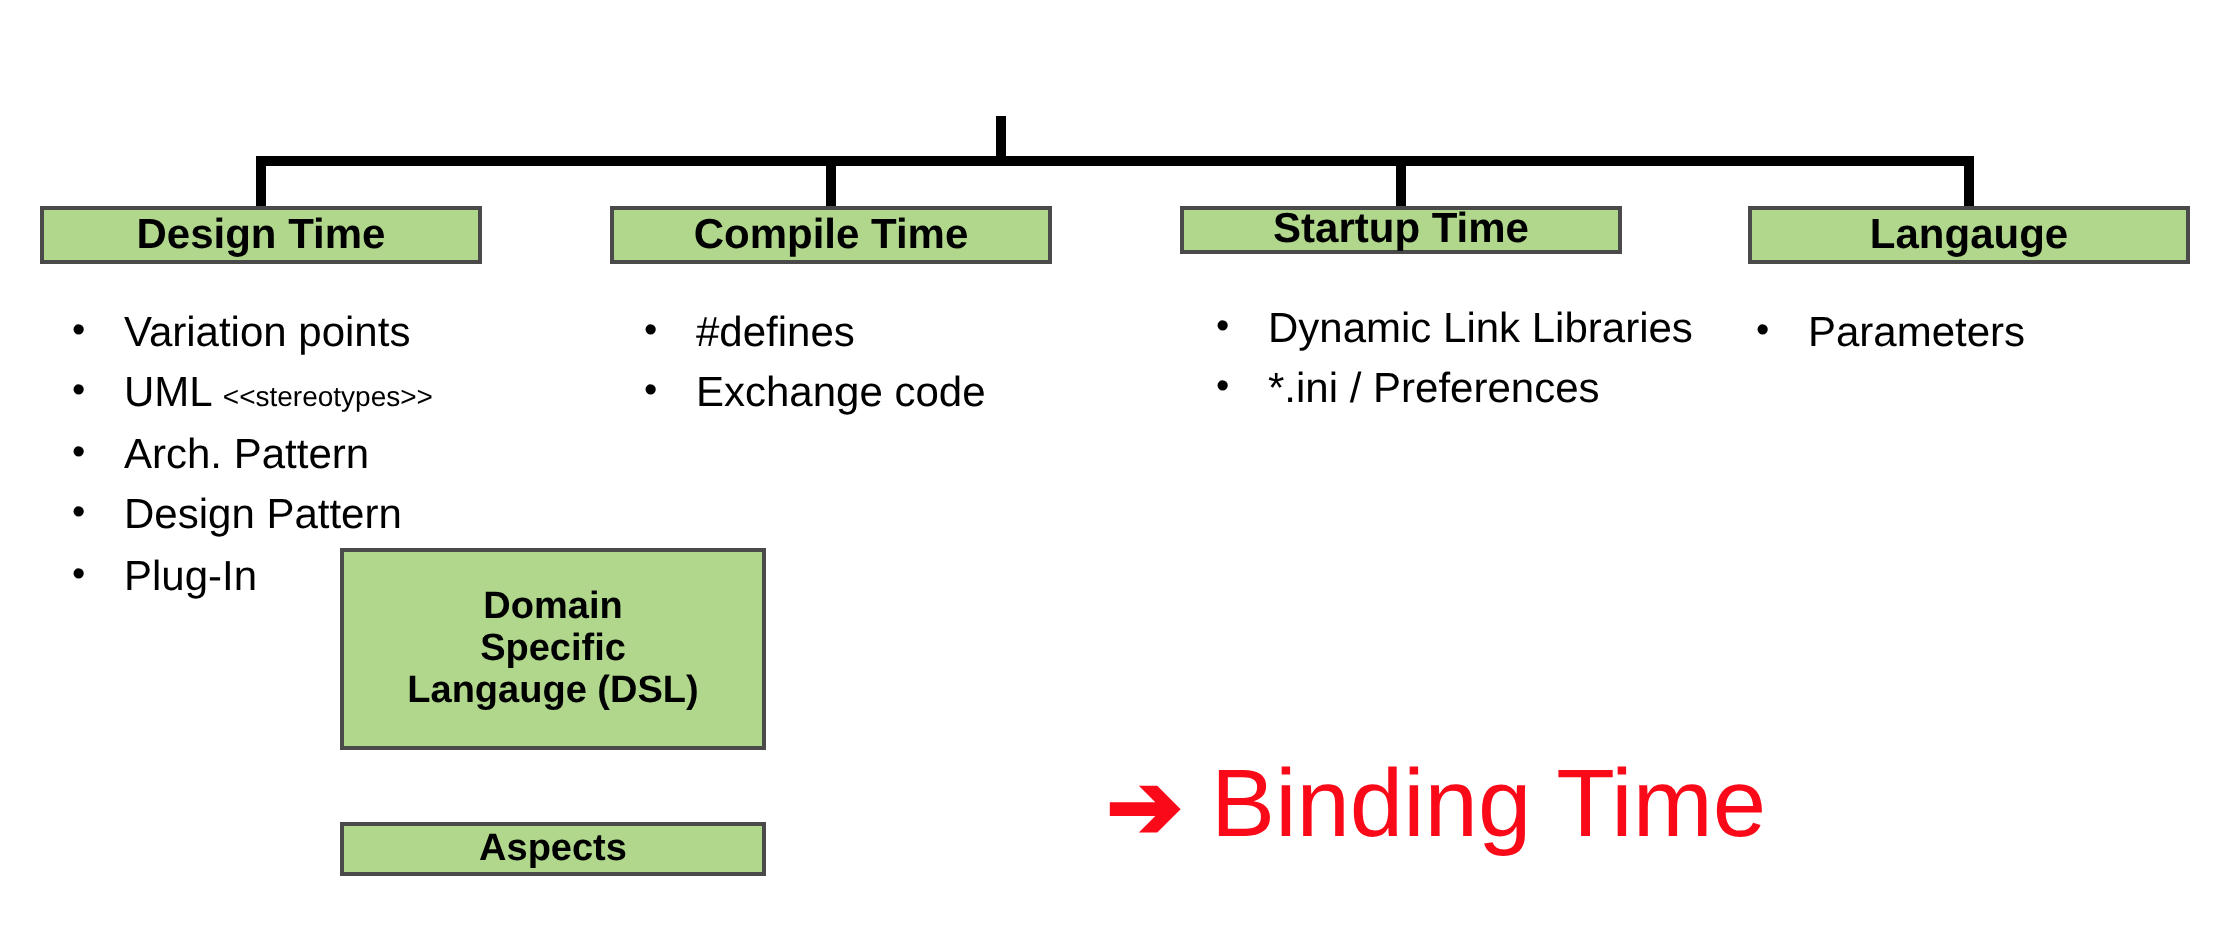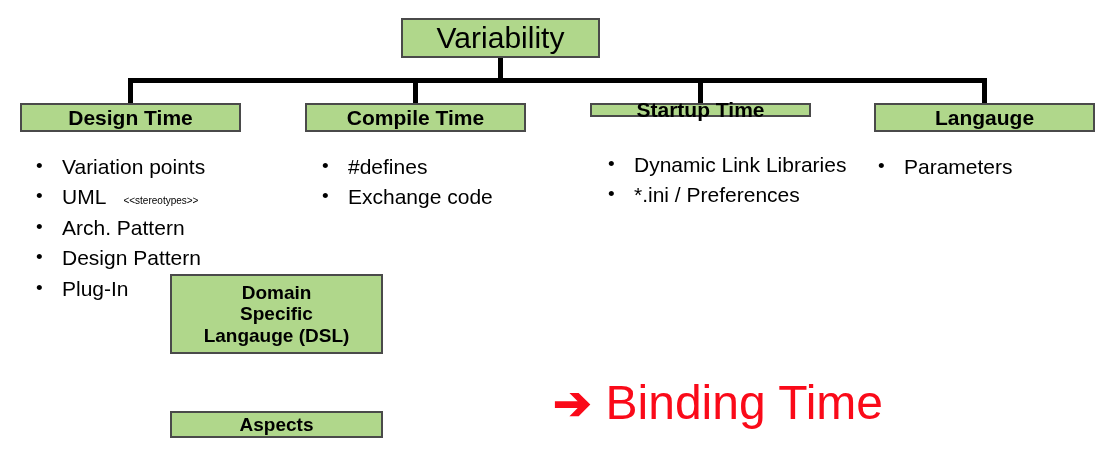--- a/index.html
+++ b/index.html
@@ -41,23 +41,23 @@
     font-weight: bold;
   }
   .gbox.extra {
     font-size: 19px;
     font-weight: bold;
   }
 
   #box-root   { left: 401px; top: 18px;  width: 199px; height: 40px; }
   #box-design { left: 20px;  top: 103px; width: 221px; height: 29px; }
   #box-compile{ left: 305px; top: 103px; width: 221px; height: 29px; }
-  #box-startup{ left: 590px; top: 103px; width: 221px; height: 14px; }
+  #box-startup{ left: 590px; top: 103px; width: 221px; height: 24px; }
   #box-runtime{ left: 874px; top: 103px; width: 221px; height: 29px; }
-  #box-dsl    { left: 170px; top: 274px; width: 213px; height: 80px;
+  #box-dsl    { left: 170px; top: 274px; width: 213px; height: 101px;
                 flex-direction: column; }
   #box-aspects{ left: 170px; top: 396px; width: 213px; height: 27px; margin-top: 15px; }
 
   .dsl-line { display: block; }
 
   
   .conn {
     position: absolute;
     background: #000000;
   }
@@ -82,22 +82,21 @@
     flex: 0 0 auto;
     width: 26px;
     text-align: left;
     font-size: 19px;
     line-height: 1.45;
   }
   .bullet-text {
     flex: 1 1 auto;
   }
   .stereo {
-    font-size: 10px;
-    margin-left: 12px;
+    font-size: 14px;
   }
 
   #list-design  { left: 36px;  top: 152px; width: 250px; }
   #list-compile { left: 322px; top: 152px; width: 245px; }
   #list-startup { left: 608px; top: 150px; width: 250px; }
   #list-runtime { left: 878px; top: 152px; width: 220px; }
 
   
   #callout {
     position: absolute;
@@ -124,21 +123,20 @@
 
 <div id="slide">
 
   <div class="conn v-root"></div>
   <div class="conn h-bar"></div>
   <div class="conn v-design"></div>
   <div class="conn v-compile"></div>
   <div class="conn v-startup"></div>
   <div class="conn v-runtime"></div>
 
-  <div class="gbox root" id="box-root">Variability</div>
 
   <div class="gbox cat" id="box-compile">Compile Time</div>
   <div class="gbox cat" id="box-design">Design Time</div>
   <div class="gbox cat" id="box-startup">Startup Time</div>
   <div class="gbox cat" id="box-runtime">Langauge</div>
 
   <div class="bullets" id="list-design">
     <div class="bullet-row">
       <span class="bullet-dot">•</span>
       <span class="bullet-text">Variation points</span>

